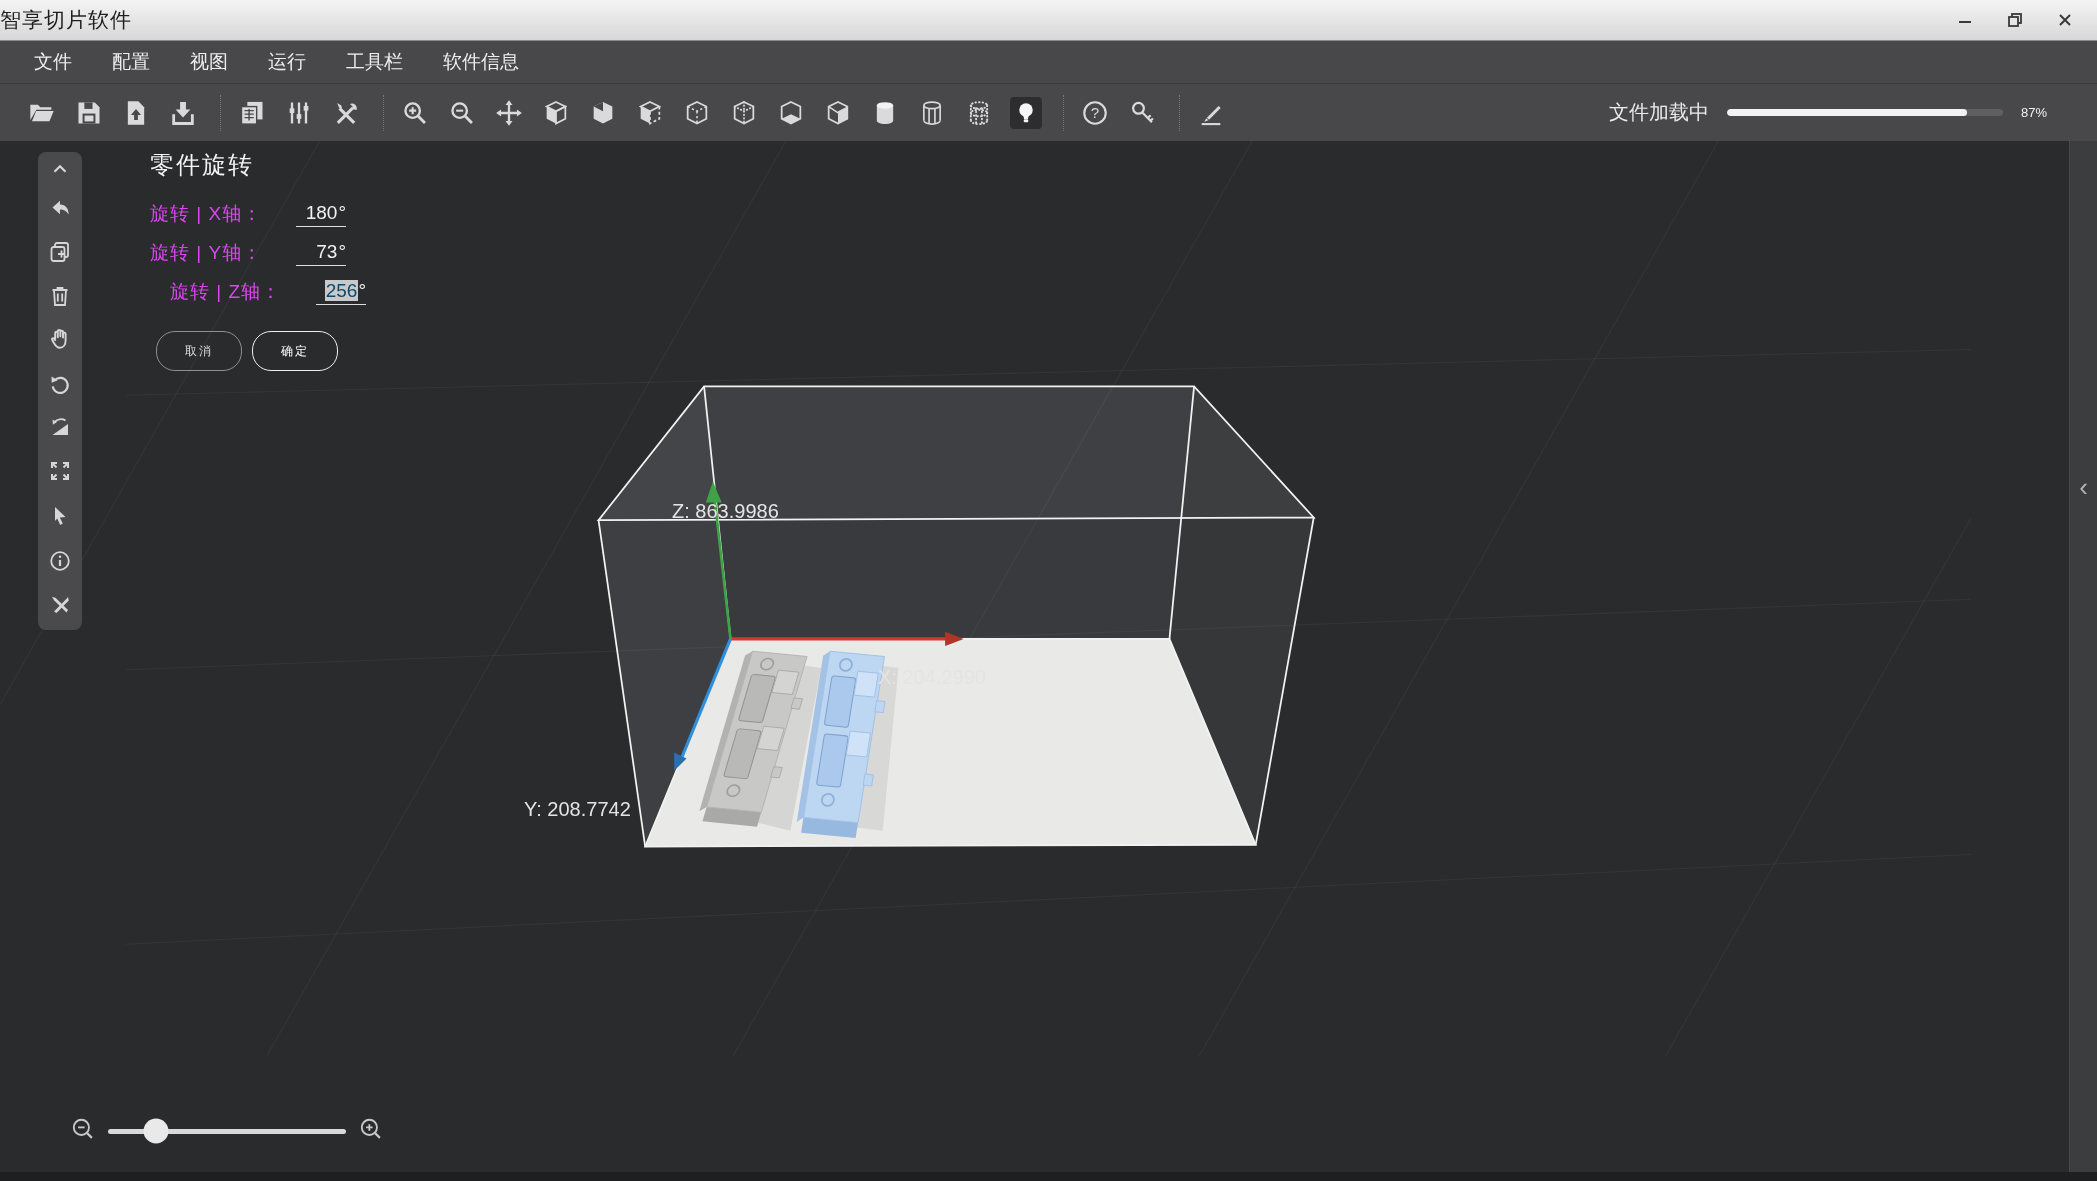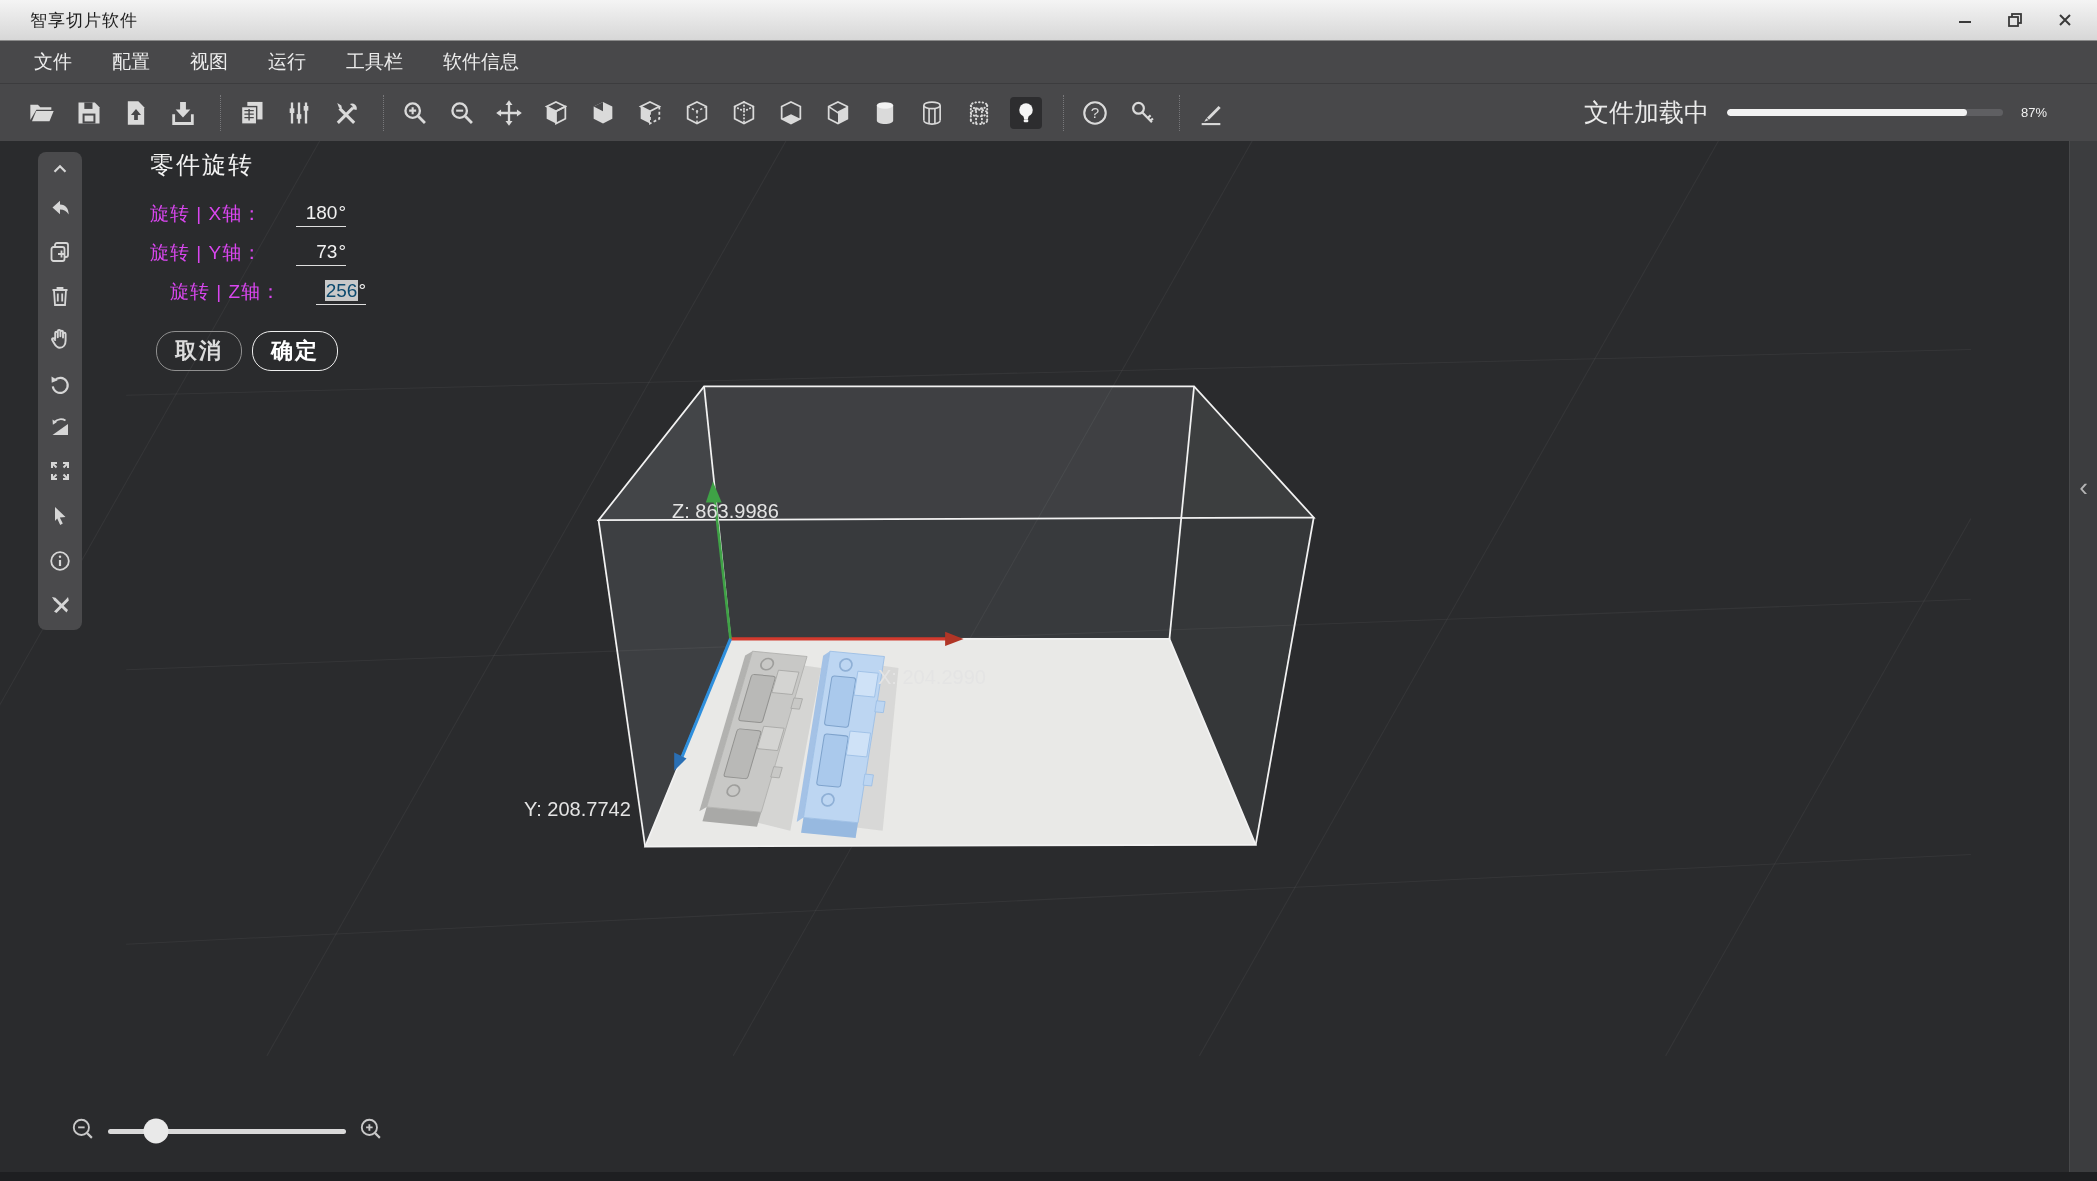--- a/index.html
+++ b/index.html
@@ -3,39 +3,39 @@
 <meta charset="utf-8">
 <style>
   html,body{margin:0;padding:0;background:#111;}
   .app{position:relative;width:2097px;height:1181px;overflow:hidden;
        font-family:"Liberation Sans","DejaVu Sans",sans-serif;-webkit-font-smoothing:antialiased;}
 
   
   .titlebar{position:absolute;top:0;left:0;width:100%;height:40px;
     background:linear-gradient(#f4f4f4,#d7d7d7);border-bottom:1px solid #8a8a8a;
     display:flex;align-items:center;}
-  .titlebar .title{margin-left:30px;font-size:17px;color:#1f1f1f;letter-spacing:1px;}
+  .titlebar .title{font-size:21px;color:#1f1f1f;letter-spacing:1px;}
   .wincontrols{position:absolute;right:18px;top:0;height:40px;display:flex;align-items:center;gap:22px;}
   .winbtn{width:28px;height:28px;display:flex;align-items:center;justify-content:center;cursor:default;}
 
   
   .menubar{position:absolute;top:41px;left:0;width:100%;height:42px;background:#48484a;
     display:flex;align-items:center;border-bottom:1px solid #3c3c3e;}
   .menu-item{color:#ededed;font-size:19px;padding:0 20px;height:100%;display:flex;align-items:center;}
   .menu-item:first-child{padding-left:34px;}
 
   
   .toolbar{position:absolute;top:84px;left:0;width:100%;height:57px;background:#48484a;
     display:flex;align-items:center;padding-left:26px;box-sizing:border-box;}
   .tbtn{width:32px;height:32px;display:flex;align-items:center;justify-content:center;margin-right:15px;border-radius:4px;}
   .tbtn.active{background:#2d2d2f;}
   .tsep{width:1px;height:36px;margin:0 14px 0 6px;border-left:1px dotted #77777a;}
 
   .loading{position:absolute;right:28px;top:84px;height:57px;display:flex;align-items:center;gap:18px;}
-  .loading-label{color:#eaeaea;font-size:25px;}
+  .loading-label{color:#eaeaea;font-size:20px;}
   .loading-track{width:276px;height:7px;border-radius:4px;background:#5f5f62;position:relative;overflow:hidden;}
   .loading-fill{height:100%;border-radius:4px;background:#f2f2f2;}
   .loading-pct{color:#f0f0f0;font-size:13px;width:48px;text-align:left;}
 
   
   .viewport{position:absolute;top:141px;left:0;width:2097px;height:1031px;background:#2a2b2d;}
   .scene{position:absolute;top:0;left:0;}
 
   .axis-label{position:absolute;color:#e4e4e4;font-size:20px;white-space:nowrap;}
 
@@ -43,21 +43,21 @@
   .rot-panel{position:absolute;left:150px;top:8px;color:#f0f0f0;}
   .rot-title{font-size:24px;letter-spacing:2px;color:#f4f4f4;}
   .rot-row{position:absolute;left:0;width:196px;display:flex;justify-content:space-between;align-items:flex-end;font-size:19px;}
   .rot-label{color:#d946ef;white-space:nowrap;letter-spacing:1px;}
   .rot-value{border-bottom:1px solid #dedede;min-width:50px;text-align:right;padding-bottom:2px;}
   .rot-num{color:#f2f2f2;padding:0 1px;}
   .rot-num.selected{background:#c9c9c9;color:#0c4a6e;}
   .rot-deg{color:#f2f2f2;}
   .rot-buttons{position:absolute;left:6px;top:182px;display:flex;gap:10px;}
   .pill-btn{width:84px;height:38px;border-radius:19px;background:transparent;display:flex;align-items:center;justify-content:center;
-     font-size:22px;letter-spacing:2px;cursor:default;font-weight:bold;}
+     font-size:12px;letter-spacing:2px;cursor:default;}
   .pill-btn.cancel{border:1.5px solid #8f8f8f;color:#dcdcdc;}
   .pill-btn.confirm{border:1.5px solid #eeeeee;color:#ffffff;}
 
   
   .side-toolbar{position:absolute;left:38px;top:11px;width:44px;height:478px;background:#4a4a4c;border-radius:8px;}
   .sbtn{position:absolute;left:10px;width:24px;height:24px;display:flex;align-items:center;justify-content:center;}
 
   
   .zoomctl{position:absolute;left:70px;top:975px;display:flex;align-items:center;}
   .zoom-icon{width:26px;height:26px;}

